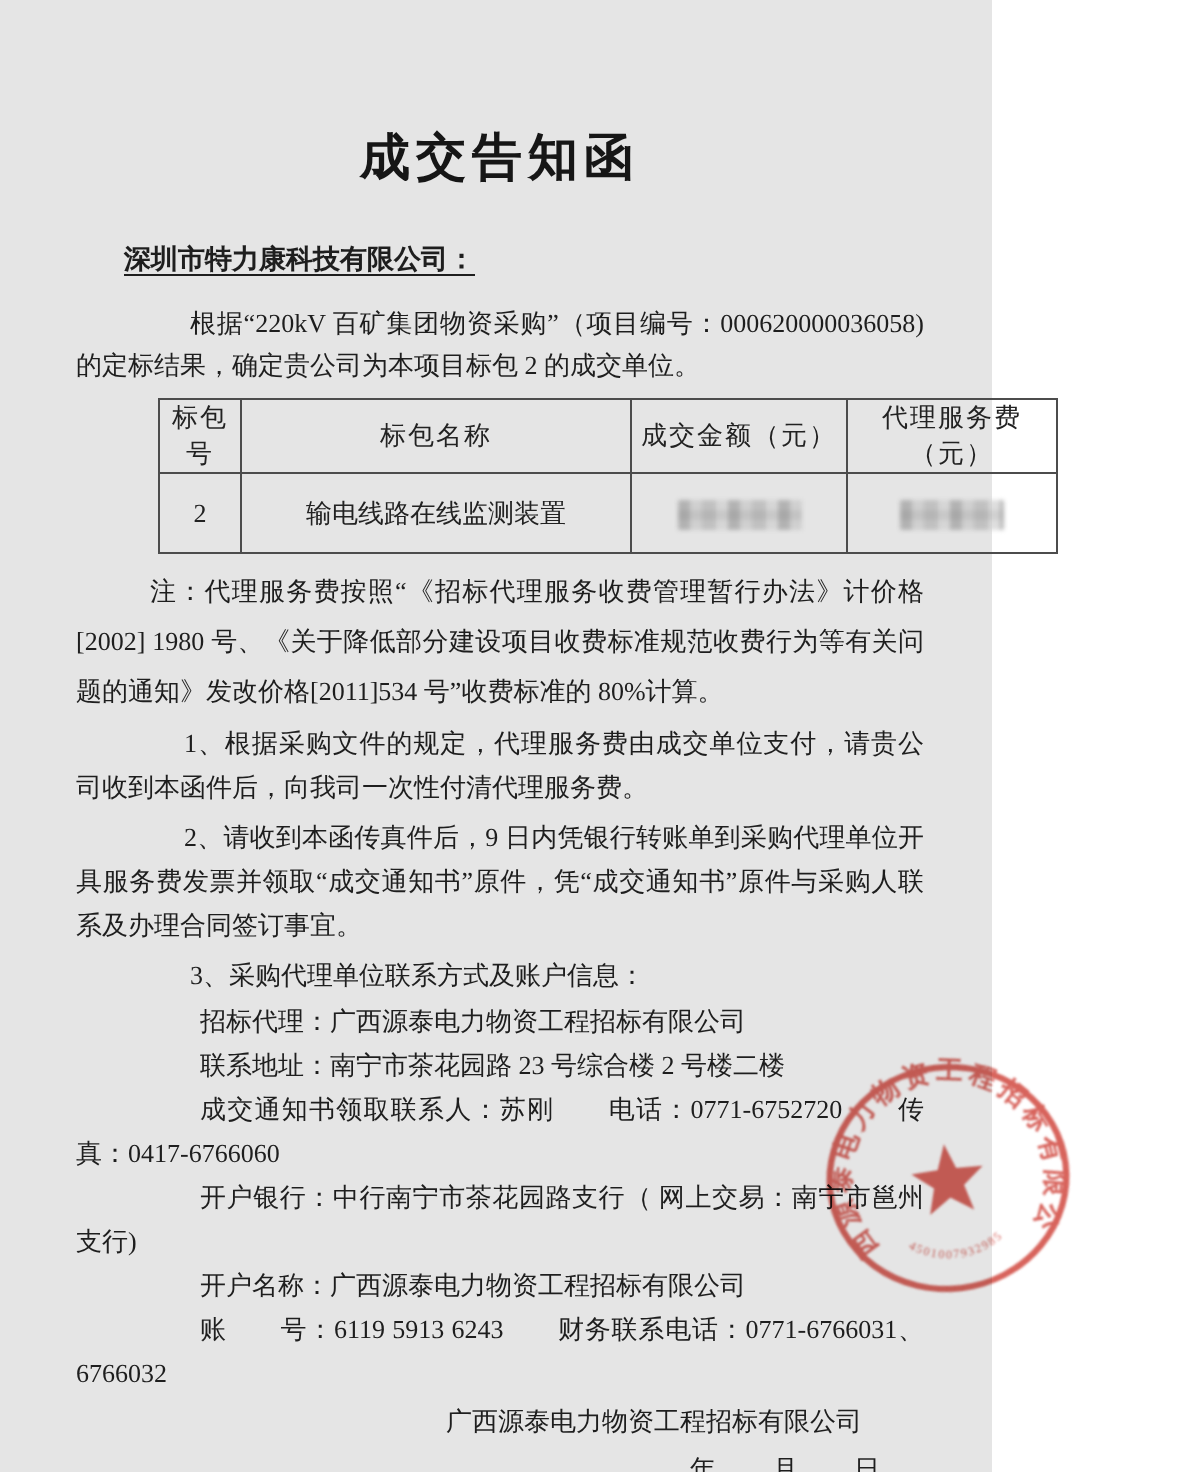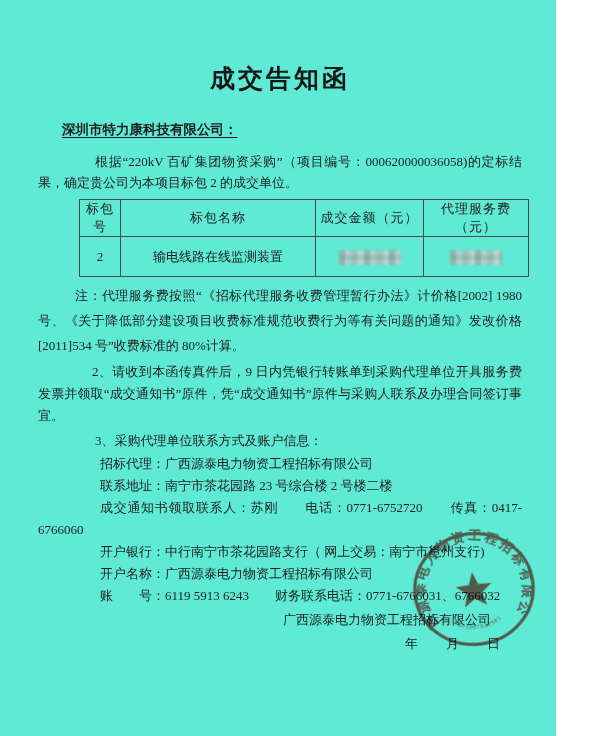--- a/index.html
+++ b/index.html
@@ -1,19 +1,19 @@
 <!DOCTYPE html>
 <html><head>
 <meta charset="utf-8">
 <style>
   html,body{margin:0;padding:0;background:#ffffff;}
   body{width:600px;height:736px;overflow:hidden;
        font-family:"Liberation Serif","DejaVu Serif",serif;
        color:#1e1e1e;-webkit-font-smoothing:antialiased;}
-  .page{position:relative;width:556px;height:736px;background:#5eead4;}
+  .page{position:relative;width:496px;height:736px;background:#e5e5e5;}
   .doc{position:relative;padding:62px 34px 0 38px;}
 
   .title{margin:0 0 26px 0;text-align:center;font-size:25px;font-weight:bold;
          letter-spacing:3px;color:#161616;}
 
   .recipient{margin:0 0 12px 24px;font-size:13.5px;font-weight:bold;
              text-decoration:underline;text-underline-offset:3px;}
 
   .para{margin:0;font-size:13px;line-height:21px;text-align:justify;}
   .intro{text-indent:57px;margin-bottom:6px;}
@@ -82,20 +82,21 @@
           <td>2</td>
           <td>输电线路在线监测装置</td>
           <td><span class="mosaic mosaic-amount"></span></td>
           <td><span class="mosaic mosaic-fee"></span></td>
         </tr>
       </tbody>
     </table>
 
     <p class="para note">注：代理服务费按照“《招标代理服务收费管理暂行办法》计价格[2002] 1980 号、《关于降低部分建设项目收费标准规范收费行为等有关问题的通知》发改价格[2011]534 号”收费标准的 80%计算。</p>
 
+    <p class="para clause clause-1">1、根据采购文件的规定，代理服务费由成交单位支付，请贵公司收到本函件后，向我司一次性付清代理服务费。</p>
     <p class="para clause clause-2">2、请收到本函传真件后，9 日内凭银行转账单到采购代理单位开具服务费发票并领取“成交通知书”原件，凭“成交通知书”原件与采购人联系及办理合同签订事宜。</p>
     <p class="para clause clause-3">3、采购代理单位联系方式及账户信息：</p>
 
     <div class="contacts">
       <p class="para contact">招标代理：广西源泰电力物资工程招标有限公司</p>
       <p class="para contact">联系地址：南宁市茶花园路 23 号综合楼 2 号楼二楼</p>
       <p class="para contact">成交通知书领取联系人：苏刚　　电话：0771-6752720　　传真：0417-6766060</p>
       <p class="para contact">开户银行：中行南宁市茶花园路支行（ 网上交易：南宁市邕州支行)</p>
       <p class="para contact">开户名称：广西源泰电力物资工程招标有限公司</p>
       <p class="para contact">账　　号：6119 5913 6243　　财务联系电话：0771-6766031、6766032</p>

